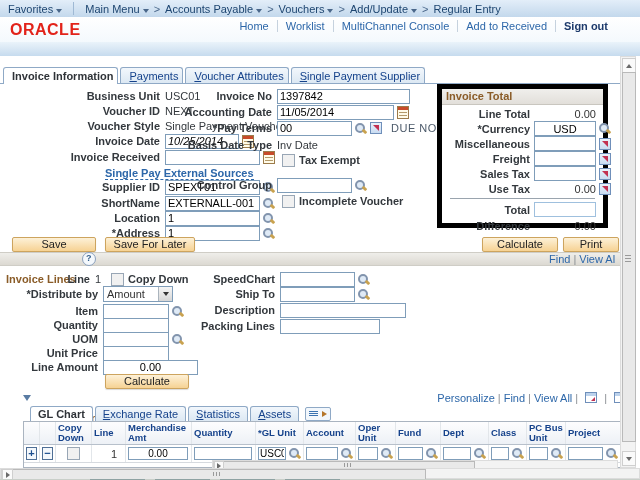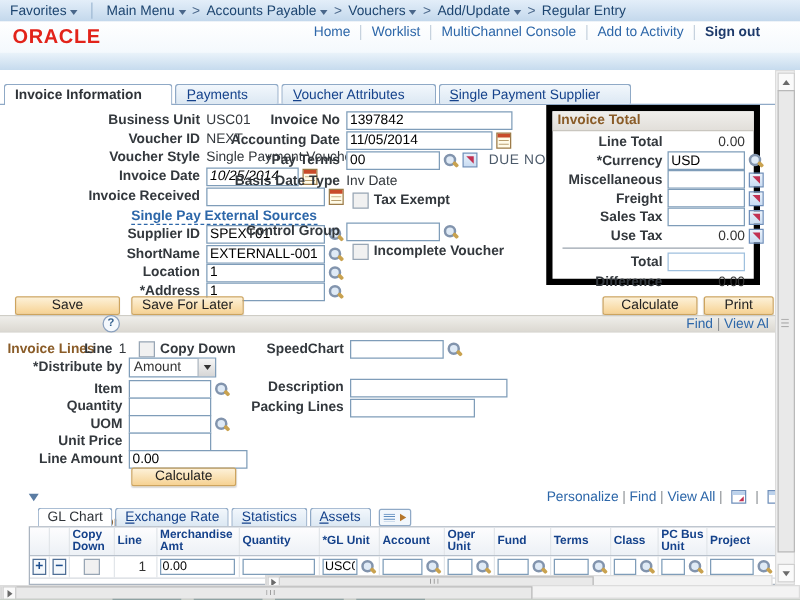--- a/index.html
+++ b/index.html
@@ -19,30 +19,30 @@
   .hlink{color:#2d67a9;text-decoration:none;padding:0 8px;border-left:1px solid #c6d2de;cursor:pointer;white-space:nowrap;}
   .hlink.first{border-left:none;}
   .hlink.bold{font-weight:bold;color:#1d3a6b;}
   .logo{position:absolute;left:10px;top:21px;font-size:16px;font-weight:bold;color:#e2231a;letter-spacing:.5px;}
   .band{position:absolute;left:0;top:42px;width:640px;height:14px;background:linear-gradient(#eaf3fa,#c6dbee);}
   .pagebar{position:absolute;right:22px;top:57px;display:flex;align-items:center;color:#2d67a9;}
   .plink{color:#2d67a9;padding:0 5px;border-left:1px solid #b9c6d4;cursor:pointer;white-space:nowrap;}
   
   .tabsrow{position:absolute;left:0;top:67px;width:621px;height:17px;border-bottom:1px solid #8fa9c6;
     display:flex;align-items:flex-end;padding-left:3px;box-sizing:border-box;}
-  .tab{border:1px solid #8fa9c6;border-bottom:none;border-radius:3px 3px 0 0;padding:2px 24px 1px 8px;
+  .tab{border:1px solid #8fa9c6;border-bottom:none;border-radius:3px 3px 0 0;padding:2px 4px 1px 8px;
     margin-right:2px;background:linear-gradient(#f2f7fc,#dce8f3);color:#15428b;cursor:pointer;white-space:nowrap;}
   .tab.active{background:#fff;font-weight:bold;color:#2f3338;position:relative;top:1px;padding-bottom:2px;}
   
   .row{position:absolute;display:flex;align-items:center;height:16px;}
   .lb{font-weight:bold;color:#33383d;text-align:right;padding-right:5px;flex:none;box-sizing:border-box;}
   .w165{width:165px;} .w97{width:97px;} .w103{width:103px;}
   .inp{border:1px solid #7f9db9;height:15px;font:11px "Liberation Sans",sans-serif;
     padding:0 2px;box-sizing:border-box;background:#fff;color:#000;flex:none;}
-  .num{text-align:left;}
+  .num{text-align:center;}
   .val{color:#33383d;}
   .cb{width:11px;height:11px;border:1px solid #98a6b5;background:#f1f1f1;flex:none;margin-right:4px;cursor:pointer;}
   .lnk{color:#2d67a9;cursor:pointer;white-space:nowrap;}
   .dashed{border-bottom:1px dashed #2d67a9;font-weight:bold;}
   .note{color:#4c5a6a;margin-left:9px;letter-spacing:.5px;}
   
   .mag{display:inline-block;width:13px;height:13px;position:relative;margin-left:2px;cursor:pointer;flex:none;}
   .mag::before{content:"";position:absolute;left:1px;top:1px;width:6px;height:6px;border:2px solid #8294ad;
     border-radius:50%;background:#dfeaf6;}
   .mag::after{content:"";position:absolute;left:8px;top:8px;width:5px;height:3px;background:#c9a24f;
@@ -92,21 +92,21 @@
     padding:0 6px;box-sizing:border-box;}
   .sectitle{color:#8a5c28;font-weight:bold;margin-top:40px;}
   .secright{margin-left:auto;display:flex;align-items:center;overflow:hidden;white-space:nowrap;}
   
   .disthdr{position:absolute;left:23px;top:391px;width:607px;height:13px;display:flex;align-items:center;}
   .tri{display:inline-block;width:0;height:0;border-left:4px solid transparent;border-right:4px solid transparent;
     border-top:6px solid #5a7ca3;margin-right:5px;cursor:pointer;}
   .dtabs{position:absolute;left:30px;top:404px;height:17px;display:flex;align-items:flex-end;}
   .dtab{border:1px solid #8fa9c6;border-bottom:none;border-radius:3px 3px 0 0;padding:1px 7px;margin-right:2px;
     background:linear-gradient(#f2f7fc,#dce8f3);color:#15428b;cursor:pointer;white-space:nowrap;}
-  .dtab.active{background:#fff;font-weight:normal;color:#2f3338;}
+  .dtab.active{background:#fff;font-weight:bold;color:#2f3338;}
   .showall{width:24px;height:12px;border:1px solid #8fa9c6;border-radius:2px;margin-left:4px;position:relative;
     background:#f2f7fc;cursor:pointer;}
   .showall::before{content:"";position:absolute;left:3px;top:3px;width:9px;height:6px;
     background:linear-gradient(#3a72b0 1px,transparent 1px);background-size:100% 2px;}
   .showall::after{content:"";position:absolute;right:3px;top:3px;width:0;height:0;
     border-top:3px solid transparent;border-bottom:3px solid transparent;border-left:5px solid #b5762a;}
   .grid{position:absolute;left:23px;top:421px;width:607px;height:47px;border:1px solid #aab4c0;
     box-sizing:border-box;overflow:hidden;background:#fff;}
   .ghead,.grow{display:flex;align-items:stretch;width:700px;}
   .ghead{height:22px;background:linear-gradient(#fdfdfe,#edf1f6);border-bottom:1px solid #b7c0cb;}
@@ -161,21 +161,21 @@
     <span class="bc"><span>Add/Update</span><i class="car"></i></span>
     <span class="bsep"></span>
     <span class="bc">Regular Entry</span>
   </div>
 
   <div class="hdr">
     <div class="hdrlinks">
       <span class="hlink first">Home</span>
       <span class="hlink">Worklist</span>
       <span class="hlink">MultiChannel Console</span>
-      <span class="hlink">Add to Activity</span>
+      <span class="hlink">Add to Received</span>
       <span class="hlink bold">Sign out</span>
     </div>
   </div>
   <div class="logo">ORACLE</div>
   <div class="band"></div>
 
 
   <div class="tabsrow">
     <span class="tab active">Invoice Information</span>
     <span class="tab"><u>P</u>ayments</span>
@@ -354,20 +354,25 @@
     <input class="inp" style="width: 66px;" value="">
   </div>
   <div class="row" style="left:0;top:359px">
     <span class="lb w103">Line Amount</span>
     <input class="inp num" style="width: 95px;" value="0.00">
   </div>
   <div class="psbtn" style="left:105px;top:374px;width:84px">Calculate</div>
 
   <div class="row" style="left:177px;top:271px">
     <span class="lb w103">SpeedChart</span>
+    <input class="inp" style="width: 75px;" value="">
+    <span class="mag"></span>
+  </div>
+  <div class="row" style="left:177px;top:286px">
+    <span class="lb w103">Ship To</span>
     <input class="inp" style="width: 75px;" value="">
     <span class="mag"></span>
   </div>
   <div class="row" style="left:177px;top:302px">
     <span class="lb w103">Description</span>
     <input class="inp" style="width: 126px;" value="">
   </div>
   <div class="row" style="left:177px;top:318px">
     <span class="lb w103">Packing Lines</span>
     <input class="inp" style="width: 100px;" value="">
@@ -401,21 +406,21 @@
       <span class="gc c-add"></span>
       <span class="gc c-del"></span>
       <span class="gc c-cpy">Copy Down</span>
       <span class="gc c-line" style="justify-content:flex-start">Line</span>
       <span class="gc c-mrc">Merchandise Amt</span>
       <span class="gc c-qty">Quantity</span>
       <span class="gc c-glu">*GL Unit</span>
       <span class="gc c-acc">Account</span>
       <span class="gc c-opr">Oper Unit</span>
       <span class="gc c-fnd">Fund</span>
-      <span class="gc c-dpt">Terms</span>
+      <span class="gc c-dpt">Dept</span>
       <span class="gc c-cls">Class</span>
       <span class="gc c-pcb">PC Bus Unit</span>
       <span class="gc c-prj">Project</span>
       <span class="gc c-act">Activity</span>
     </div>
     <div class="grow">
       <span class="gc c-add">
           <span class="gbtn add"></span>
         </span>
       <span class="gc c-del">

